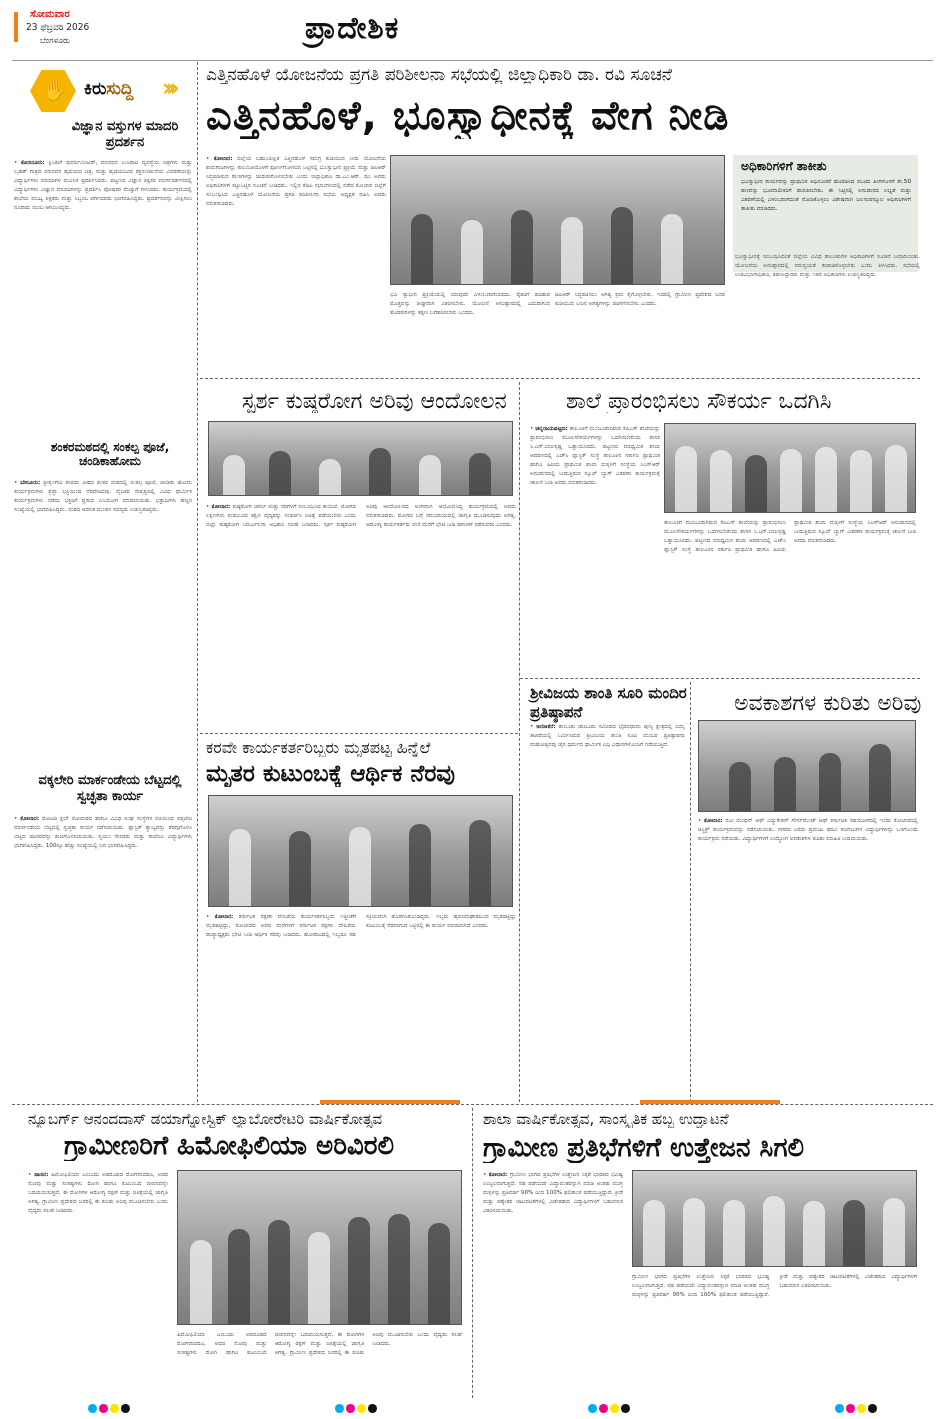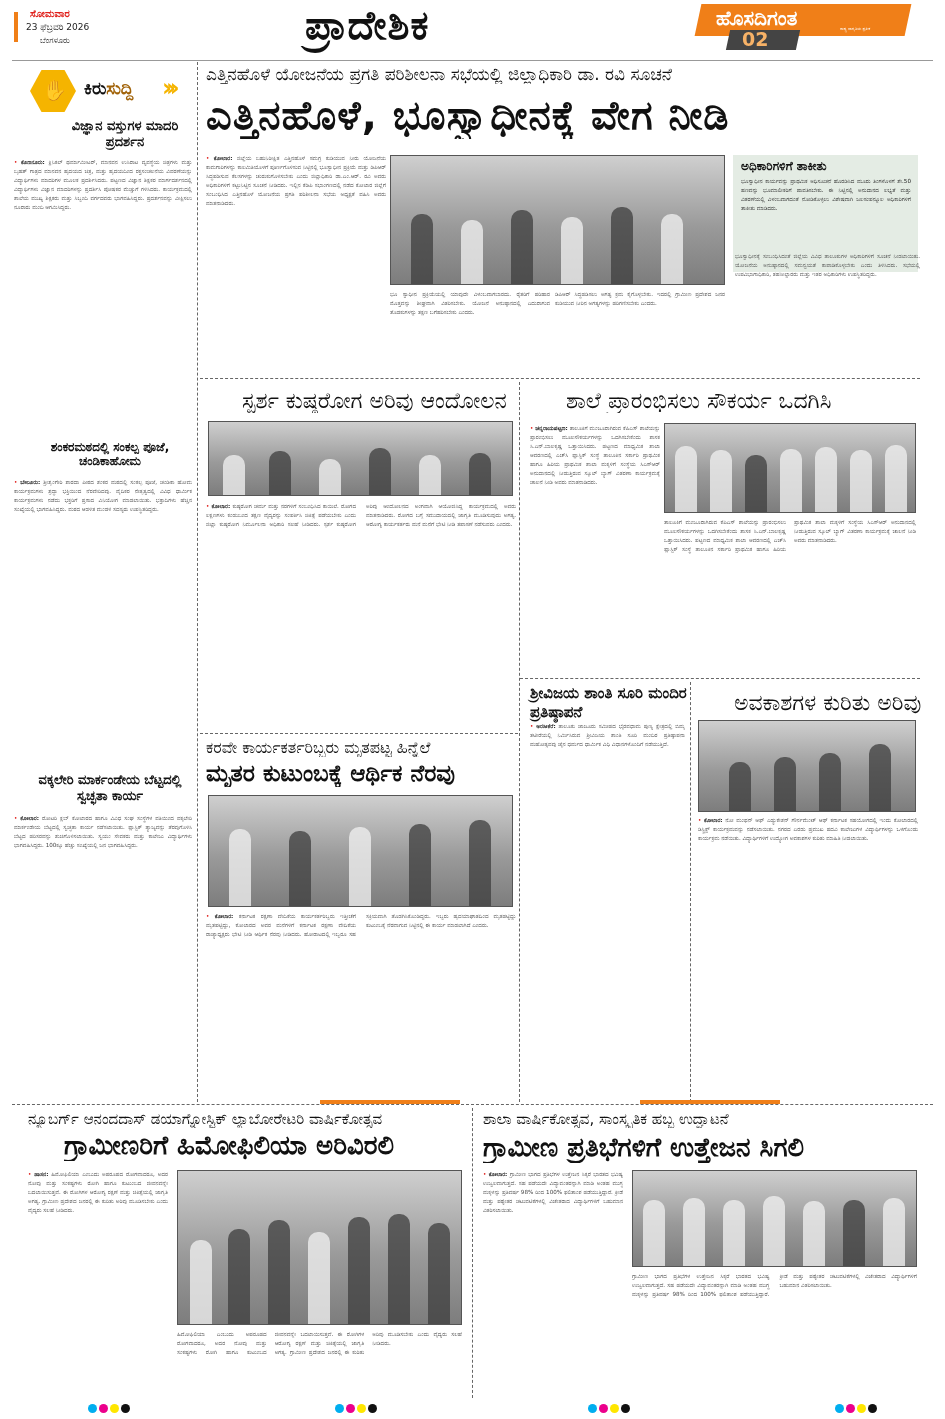--- a/index.html
+++ b/index.html
@@ -5,21 +5,21 @@
   * { box-sizing: border-box; margin: 0; padding: 0; }
   html, body { width: 945px; height: 1419px; background: #fff; overflow: hidden; }
   body { font-family: "DejaVu Sans", sans-serif; color: #111; position: relative; }
 
   .abs { position: absolute; }
   .masthead { left: 0; top: 0; width: 871px; height: 60px; }
   .orange-bar { position: absolute; left: 14px; top: 12px; width: 4px; height: 30px; background: #f07f18; }
   .day { position: absolute; left: 30px; top: 8px; font-size: 10px; color: #e0201b; font-weight: bold; }
   .date { position: absolute; left: 26px; top: 22px; font-size: 9px; color: #222; }
   .city { position: absolute; left: 40px; top: 36px; font-size: 8px; color: #222; }
-  .section-title { position: absolute; left: 305px; top: 2px; font-size: 40px; font-weight: bold; letter-spacing: 1px; font-family: "DejaVu Sans", sans-serif; text-align: center; }
+  .section-title { position: absolute; left: 305px; top: 10px; font-size: 30px; font-weight: bold; letter-spacing: 1px; font-family: "DejaVu Sans", sans-serif; text-align: center; }
   .brand { position: absolute; left: 690px; top: 4px; width: 230px; height: 42px; }
   .brand-plate { position: absolute; left: 8px; top: 0; width: 210px; height: 32px; background: #f07f18; transform: skewX(-12deg); }
   .brand-name { position: absolute; left: 26px; top: 2px; font-size: 20px; font-weight: bold; color: #fff; }
   .brand-tag { position: absolute; left: 150px; top: 22px; font-size: 4px; color: #fff; }
   .page-no-plate { position: absolute; left: 38px; top: 26px; width: 70px; height: 20px; background: #444; transform: skewX(-12deg); }
   .page-no { position: absolute; left: 52px; top: 24px; font-size: 19px; color: #fff; font-weight: bold; }
   .page-no { color: #f7b267; }
 
   .rule { background: #999; }
   .dash-h { border-top: 1px dashed #666; }
@@ -56,27 +56,20 @@
 </style>
 </head>
 <body>
 
 <div class="abs masthead">
   <div class="orange-bar"></div>
   <div class="day">ಸೋಮವಾರ</div>
   <div class="date">23 ಫೆಬ್ರವರಿ 2026</div>
   <div class="city">ಬೆಂಗಳೂರು</div>
   <div class="section-title">ಪ್ರಾದೇಶಿಕ</div>
-  <div class="brand">
-    <div class="brand-plate"></div>
-    <div class="brand-name">ಹೊಸದಿಗಂತ</div>
-    <div class="brand-tag">ರಾಷ್ಟ್ರ ಜಾಗೃತಿಯ ಪ್ರತೀಕ</div>
-    <div class="page-no-plate"></div>
-    <div class="page-no">02</div>
-  </div>
 </div>
 <div class="abs rule" style="left:12px;top:60px;width:921px;height:1px;"></div>
 
 <div class="abs dash-v" style="left:197px;top:62px;height:1040px;"></div>
 
 <div class="abs kiru">
   <div class="hex"></div>
   <div class="hand">✋</div>
   <div class="kiru-label">
     <span>ಕಿರು</span><span class="k2">ಸುದ್ದಿ</span>

